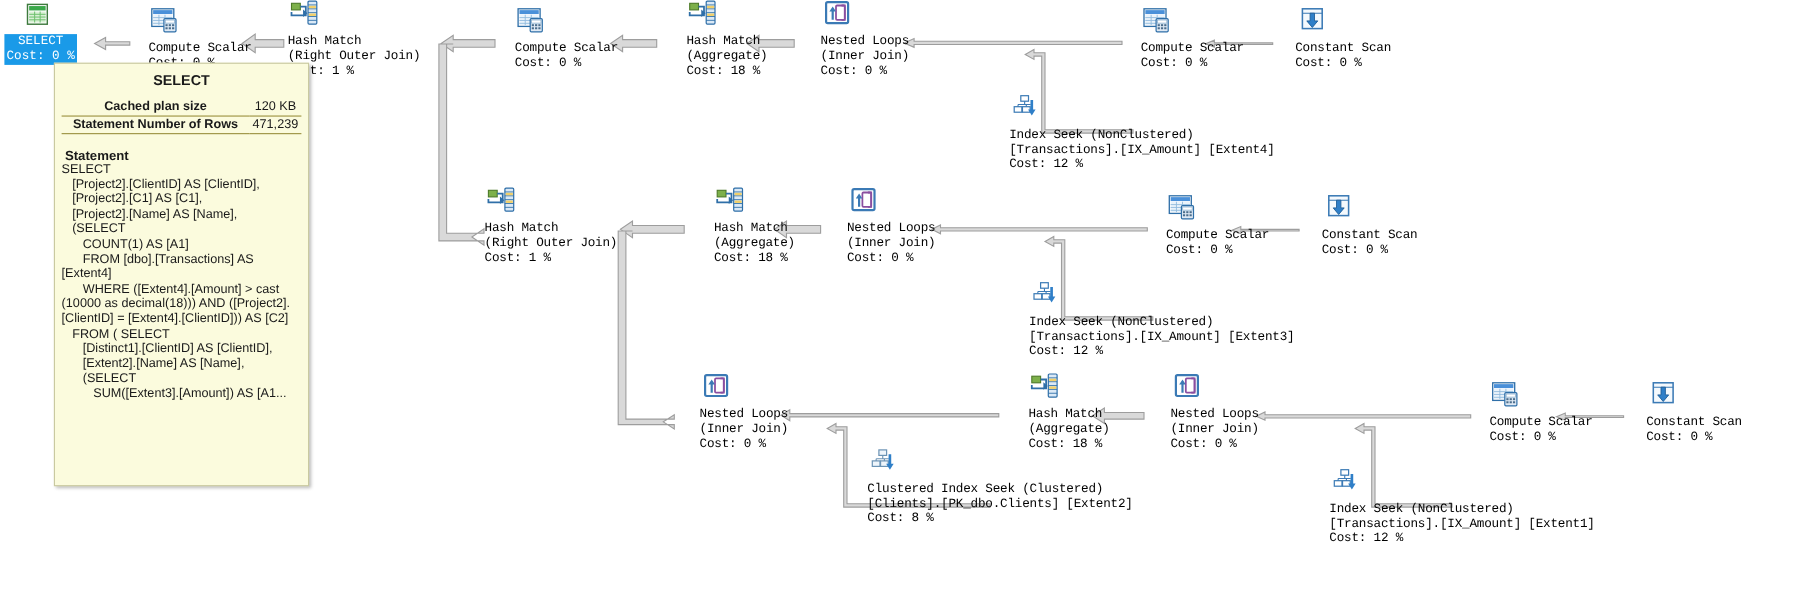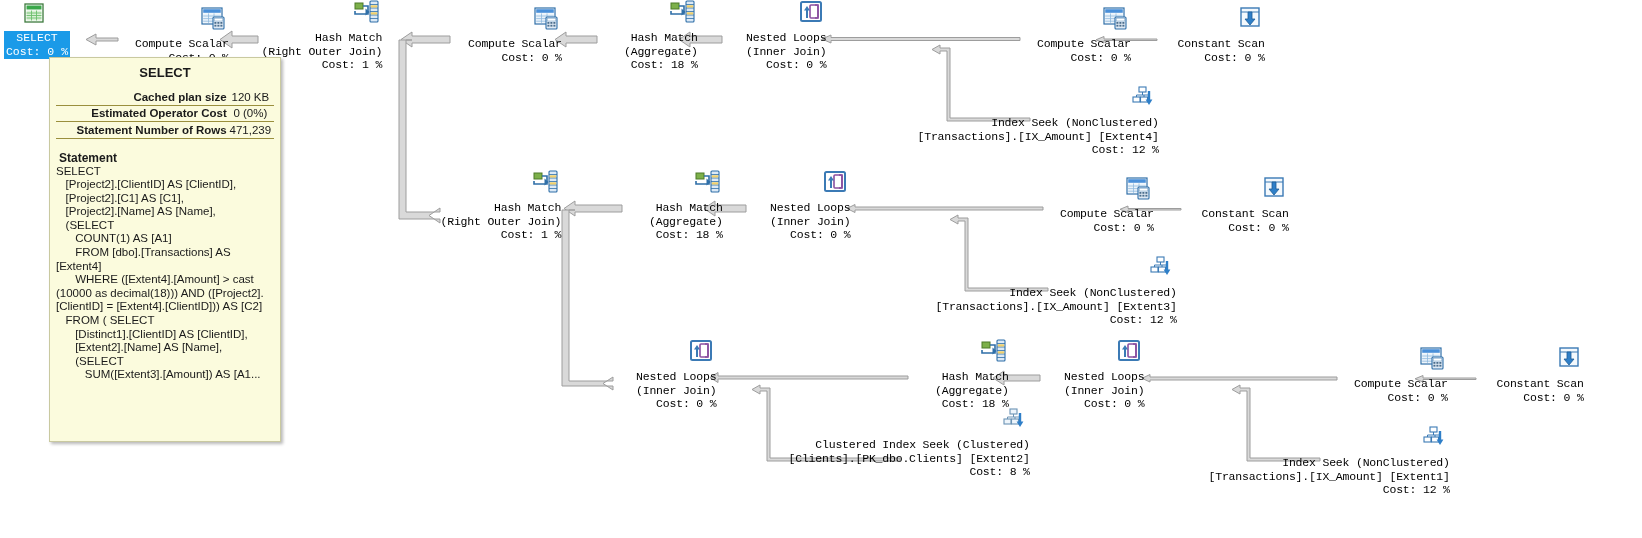--- a/index.html
+++ b/index.html
@@ -27,21 +27,21 @@
     position: absolute;
     left: 0; top: 0;
     width: 1642px;
     height: 538px;
     pointer-events: none;
   }
 
   
   .op {
     position: absolute;
-    text-align: right;
+    text-align: left;
     white-space: nowrap;
     font-family: "Liberation Mono", "DejaVu Sans Mono", monospace;
     font-size: 11.5px;
     line-height: 13.5px;
     color: #000000;
     letter-spacing: -0.2px;
   }
   .op .lbl { display: block; }
   .op .icon-wrap {
     display: block;
@@ -98,21 +98,21 @@
     border-collapse: collapse;
     font-size: 11.5px;
   }
   #tooltip table.tt-props td {
     padding: 1.5px 0 2px 0;
     border-bottom: 1px solid #9a8f3d;
     color: #1a1a1a;
   }
   #tooltip table.tt-props td.k {
     font-weight: bold;
-    text-align: right;
+    text-align: center;
   }
   #tooltip table.tt-props td.v {
     text-align: center;
     font-weight: normal;
   }
   #tooltip .tt-stmt-head {
     font-weight: bold;
     font-size: 12px;
     color: #1a1a1a;
     margin: 12px 0 0 9px;
@@ -550,24 +550,20 @@
       </div>
     </div>
 
   <div id="tooltip">
     <div class="tt-title">SELECT</div>
     <table class="tt-props">
       <tbody id="tt-prop-rows">
           <tr>
             <td class="k">Cached plan size</td>
             <td class="v">120 KB</td>
-          </tr>
-          <tr>
-            <td class="k">Estimated Operator Cost</td>
-            <td class="v">0 (0%)</td>
           </tr>
           <tr>
             <td class="k">Statement Number of Rows</td>
             <td class="v">471,239</td>
           </tr>
         </tbody>
     </table>
     <div class="tt-stmt-head">Statement</div>
     <div class="tt-stmt">SELECT
    [Project2].[ClientID] AS [ClientID],

